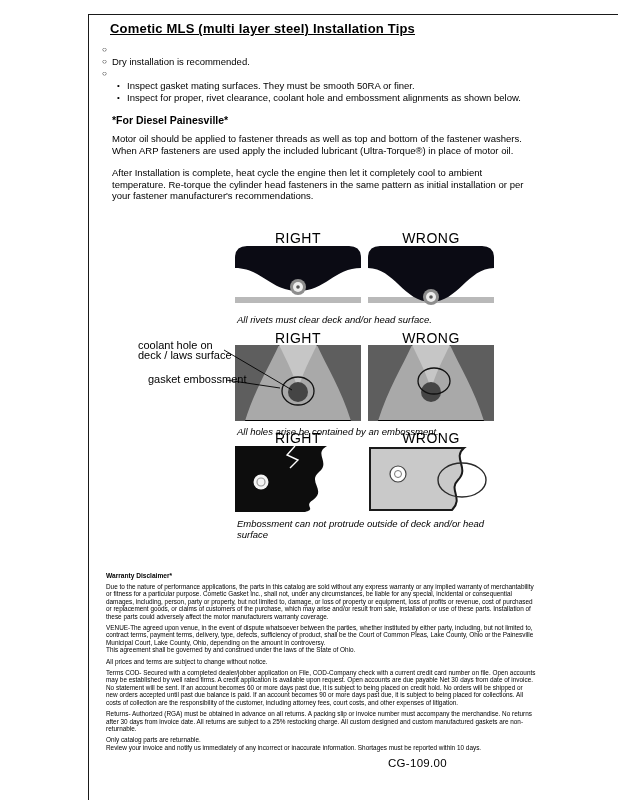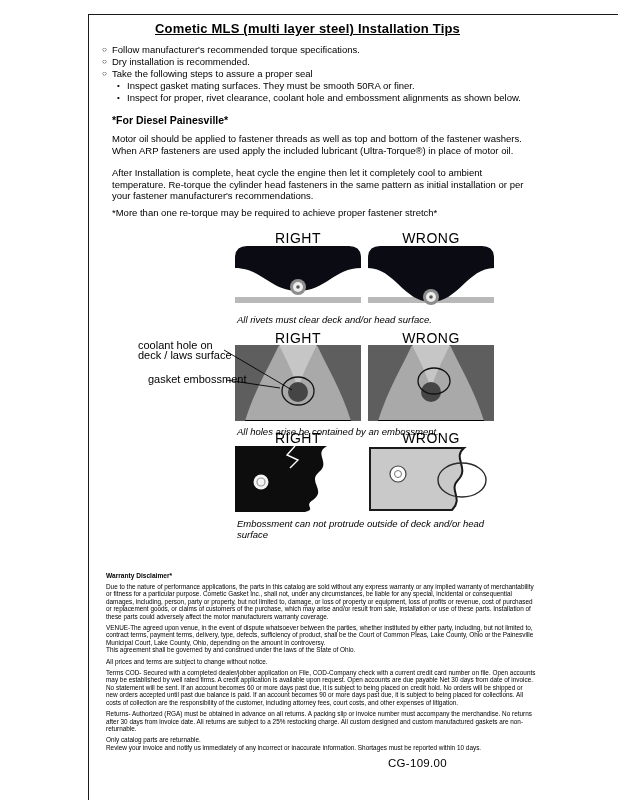--- a/index.html
+++ b/index.html
@@ -5,21 +5,21 @@
   html,body { margin:0; padding:0; background:#888; }
   .page {
     position:relative; width:618px; height:800px; background:#ffffff;
     font-family:"Liberation Sans", sans-serif; color:#000;
     margin:0 auto; overflow:hidden;
   }
   .abs { position:absolute; }
   .frame-h { left:88px; top:14px; width:530px; height:1px; background:#1a1a1a; }
   .frame-v { left:88px; top:14px; width:1px; height:786px; background:#1a1a1a; }
 
-  .title { left:110px; top:21px; font-size:13px; font-weight:bold; text-decoration:underline; letter-spacing:0.2px;margin-left:45px; }
+  .title { left:110px; top:21px; font-size:13px; font-weight:bold; text-decoration:underline; letter-spacing:0.2px; }
 
   .bullets { left:102px; top:44px; width:460px; font-size:9.5px; line-height:12px; }
   .b-row { display:flex; }
   .b-row .marker { width:10px; flex:0 0 10px; font-size:8px; line-height:12px; }
   .b-sub { padding-left:15px; }
 
   .diesel-head { left:112px; top:114px; font-size:10.5px; font-weight:bold; }
   .diesel-p { left:112px; width:420px; font-size:9.5px; line-height:11.5px; }
 
   .dset { width:259px; }
@@ -43,44 +43,41 @@
 <div class="page">
 
   <div class="abs frame-h"></div>
   <div class="abs frame-v"></div>
 
   <div class="abs title">Cometic MLS (multi layer steel) Installation Tips</div>
 
   <div class="abs bullets">
     <div class="b-row">
       <span class="marker">○</span>
-      <span>Follow manufacturer's recommended torque specifications.</span>
     </div>
     <div class="b-row">
       <span class="marker">○</span>
       <span>Dry installation is recommended.</span>
     </div>
     <div class="b-row">
       <span class="marker">○</span>
-      <span>Take the following steps to assure a proper seal</span>
     </div>
     <div class="b-row b-sub">
       <span class="marker">•</span>
       <span>Inspect gasket mating surfaces.  They must be smooth 50RA or finer.</span>
     </div>
     <div class="b-row b-sub">
       <span class="marker">•</span>
       <span>Inspect for proper, rivet clearance, coolant hole and embossment alignments as shown below.</span>
     </div>
   </div>
 
   <div class="abs diesel-head">*For Diesel Painesville*</div>
   <div class="abs diesel-p" style="top:167px;">After Installation is complete, heat cycle the engine then let it completely cool to ambient temperature. Re-torque the cylinder head fasteners in the same pattern as initial installation or per your fastener manufacturer's recommendations.</div>
   <div class="abs diesel-p" style="top:133px;">Motor oil should be applied to fastener threads as well as top and bottom of the fastener washers. When ARP fasteners are used apply the included lubricant (Ultra-Torque®) in place of motor oil.</div>
-  <div class="abs diesel-p" style="top:207px;">*More than one re-torque may be required to achieve proper fastener stretch*</div>
 
   <div class="abs dset" style="left:235px; top:230px;">
     <div class="dlabel" style="left:0;">RIGHT</div>
     <div class="dlabel" style="left:133px;">WRONG</div>
     <svg class="dpanel" style="left:0; top:16px;" width="126" height="64" viewBox="0 0 126 64">
       <rect x="0" y="51" width="126" height="6" fill="#b9b9b9"></rect>
       <path d="M0,12 Q0,0 12,0 L114,0 Q126,0 126,12 L126,22 C100,22 90,45 63,45 C36,45 26,22 0,22 Z" fill="#0b0b14"></path>
       <circle cx="63" cy="41" r="8" fill="#8d8d8d"></circle>
       <circle cx="63" cy="41" r="5" fill="#ededed"></circle>
       <circle cx="63" cy="41" r="1.8" fill="#555"></circle>

